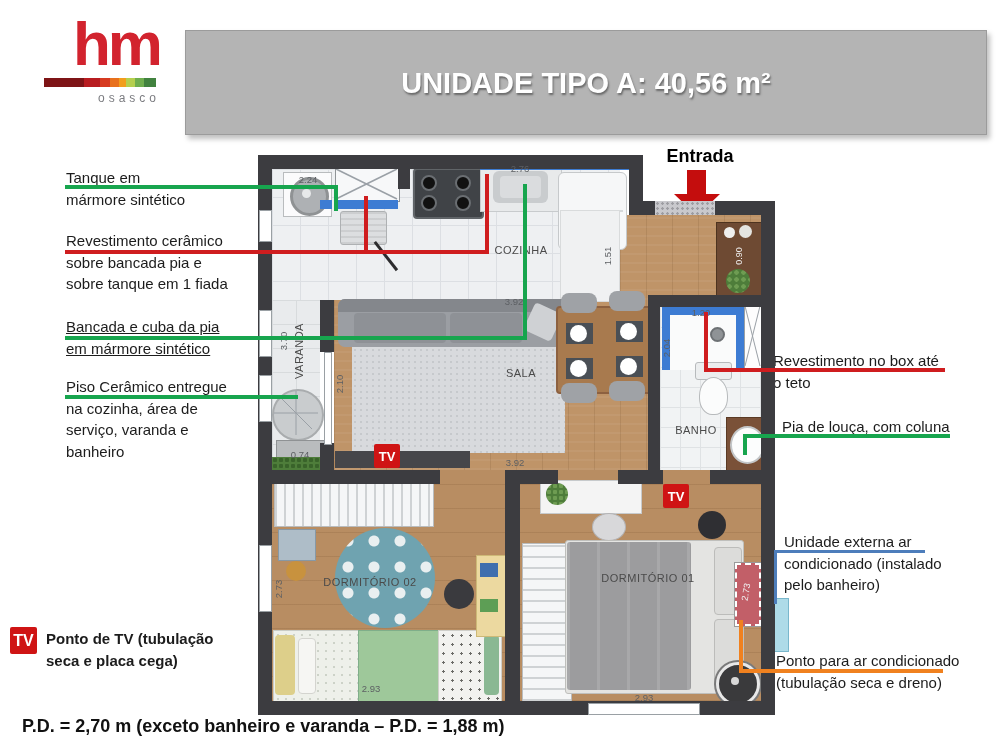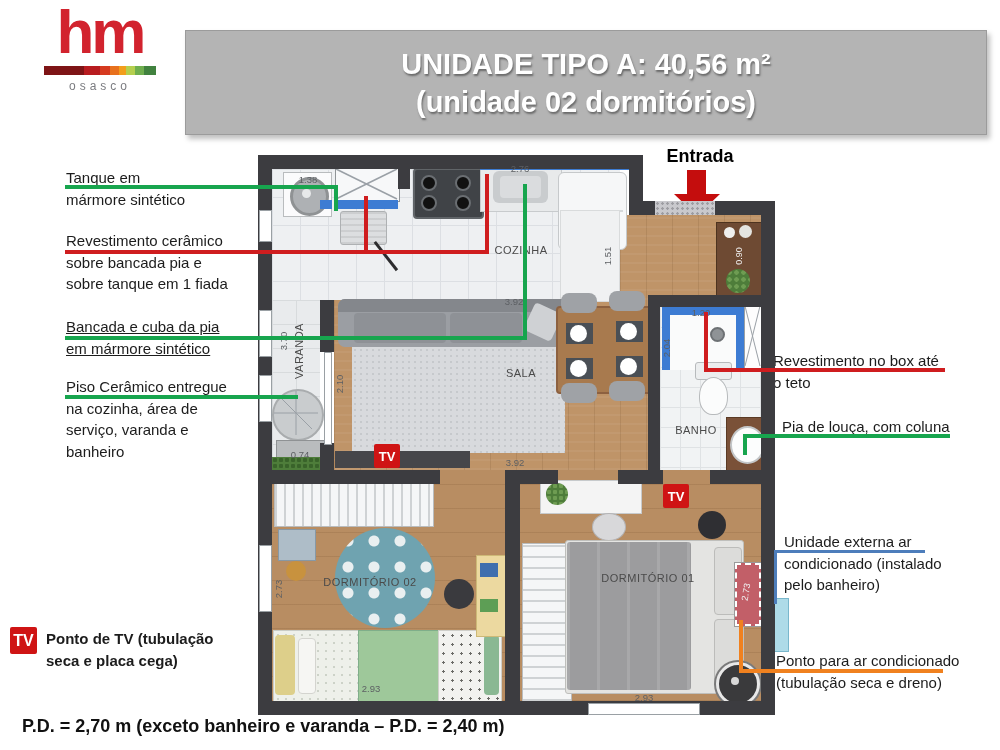--- a/index.html
+++ b/index.html
@@ -1,21 +1,21 @@
 <!DOCTYPE html>
 <html style="--logo-red: #d2232e; --banner-bg: #b4b4b4; --wall: #3c3c40; --green-line: #17a54e; --red-line: #cf1d1f; --orange-line: #f0811f; --blue-line: #4d7dbb; --tv-red: #cf1414; --entrada-arrow: #c40d0d; --blue-tile: #3d7cd3; --ac-unit-blue: #aedbe8; --ac-point-red: #c25f68; --rug-teal: #6fa3b0;"><head>
 <meta charset="utf-8">
 <style>
   html,body{margin:0;padding:0;}
   body{width:1000px;height:750px;position:relative;background:#fff;overflow:hidden;
        font-family:"Liberation Sans",sans-serif;color:#222;}
   .abs{position:absolute;}
 
   
-  #logo{left:40px;top:0;width:120px;text-align:center;}
+  #logo{left:40px;top:12px;width:120px;text-align:right;}
   #logo .hm{font-size:62px;font-weight:bold;letter-spacing:-3px;line-height:64px;color:var(--logo-red);}
   #logo .stripe{width:112px;height:9px;margin:2px auto 4px auto;
     background:linear-gradient(90deg,#7e1416 0 36%,#b81c20 36% 50%,#d63a20 50% 59%,#e8711d 59% 67%,#f29e1c 67% 73%,#b5cf4e 73% 81%,#6fae4e 81% 89%,#41823f 89% 100%);}
   #logo .smart{font-size:35px;font-weight:bold;letter-spacing:1px;line-height:34px;color:#55565a;}
   #logo .city{font-size:12px;letter-spacing:4px;color:#7b7c80;margin-top:4px;}
 
   
   #banner{left:185px;top:30px;width:800px;height:103px;background:var(--banner-bg);
     border:1px solid #9b9b9b;box-shadow:3px 4px 5px rgba(0,0,0,.25);
     display:flex;flex-direction:column;justify-content:center;align-items:center;}
@@ -62,21 +62,20 @@
 <body>
 
 <div id="logo" class="abs">
   <div class="hm">hm</div>
   <div class="stripe"></div>
   <div class="city">osasco</div>
 </div>
 
 <div id="banner" class="abs">
   <div>UNIDADE TIPO A: 40,56 m²</div>
-  <div>(unidade 02 dormitórios)</div>
 </div>
 
 <div id="entrada-label" class="abs">Entrada</div>
 <div id="entrada-arrow-stem" class="abs"></div>
 <div id="entrada-arrow-head" class="abs"></div>
 
 <div id="plan" class="abs">
 
   <div class="abs floor-tile" style="left:14px;top:14px;width:348px;height:131px;"></div>
   <div class="abs floor-wood" style="left:362px;top:60px;width:142px;height:85px;"></div>
@@ -221,21 +220,21 @@
   <div class="tv-marker tvbox" style="left:116px;top:289px;">TV</div>
   <div class="tv-marker tvbox" style="left:405px;top:329px;">TV</div>
 
   <div id="plan-labels" class="abs" style="left:0;top:0;width:517px;height:560px;z-index:40;pointer-events:none;">
       <span class="plan-label room" style="left: 263px; top: 95px; transform: translate(-50%, -50%);">COZINHA</span>
       <span class="plan-label room" style="left: 263px; top: 218px; transform: translate(-50%, -50%);">SALA</span>
       <span class="plan-label room" style="left: 438px; top: 275px; transform: translate(-50%, -50%);">BANHO</span>
       <span class="plan-label room" style="left: 41px; top: 196px; transform: translate(-50%, -50%) rotate(-90deg);">VARANDA</span>
       <span class="plan-label room" style="left: 112px; top: 427px; transform: translate(-50%, -50%);">DORMITÓRIO 02</span>
       <span class="plan-label room" style="left: 390px; top: 423px; transform: translate(-50%, -50%);">DORMITÓRIO 01</span>
-      <span class="plan-label dim" style="left: 50px; top: 24px; transform: translate(-50%, -50%);">1.38</span>
+      <span class="plan-label dim" style="left: 50px; top: 24px; transform: translate(-50%, -50%);">2.24</span>
       <span class="plan-label dim" style="left: 262px; top: 13px; transform: translate(-50%, -50%);">2.76</span>
       <span class="plan-label dim" style="left: 349px; top: 101px; transform: translate(-50%, -50%) rotate(-90deg);">1.51</span>
       <span class="plan-label dim" style="left: 256px; top: 146px; transform: translate(-50%, -50%);">3.92</span>
       <span class="plan-label dim" style="left: 257px; top: 307px; transform: translate(-50%, -50%);">3.92</span>
       <span class="plan-label dim" style="left: 81px; top: 229px; transform: translate(-50%, -50%) rotate(-90deg);">2.10</span>
       <span class="plan-label dim" style="left: 25px; top: 186px; transform: translate(-50%, -50%) rotate(-90deg);">3.70</span>
       <span class="plan-label dim" style="left: 42px; top: 299px; transform: translate(-50%, -50%);">0.74</span>
       <span class="plan-label dim-light" style="left: 481px; top: 101px; transform: translate(-50%, -50%) rotate(-90deg);">0.90</span>
       <span class="plan-label dim" style="left: 443px; top: 157px; transform: translate(-50%, -50%);">1.20</span>
       <span class="plan-label dim" style="left: 408px; top: 193px; transform: translate(-50%, -50%) rotate(-90deg);">2.04</span>
@@ -282,13 +281,13 @@
 <div class="abs ann-text" style="left:784px;top:531px;width:215px;">Unidade externa ar
 condicionado (instalado
 pelo banheiro)</div>
 <div class="abs ann-text" style="left:776px;top:650px;width:220px;">Ponto para ar condicionado
 (tubulação seca e dreno)</div>
 
 <div id="tv-legend-icon" class="abs tvbox">TV</div>
 <div class="abs ann-text" style="left:46px;top:628px;width:220px;font-weight:bold;">Ponto de TV (tubulação
 seca e placa cega)</div>
 
-<div id="footer" class="abs">P.D. = 2,70 m (exceto banheiro e varanda – P.D. = 2,40 m)</div>
+<div id="footer" class="abs">P.D. = 2,70 m (exceto banheiro e varanda – P.D. = 1,88 m)</div>
 
 </body></html>

